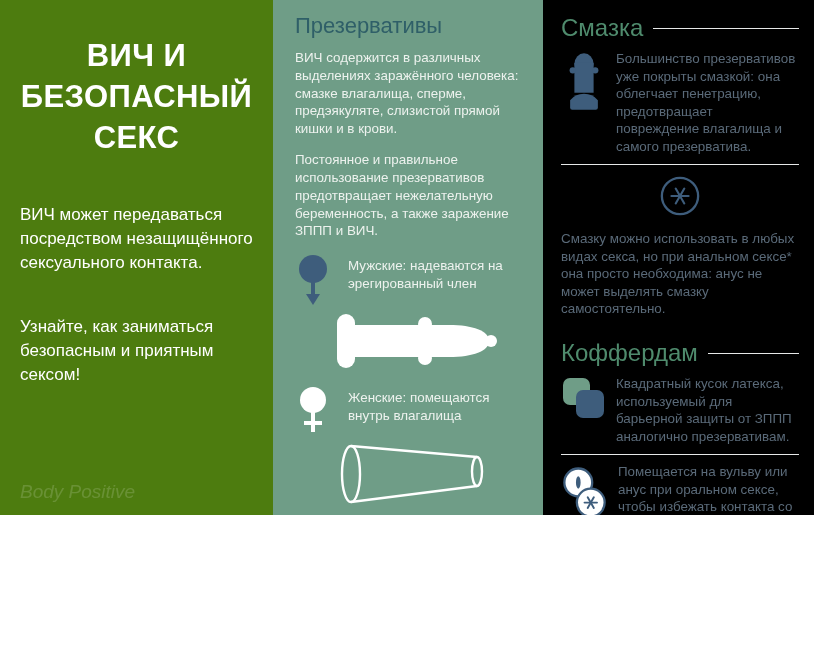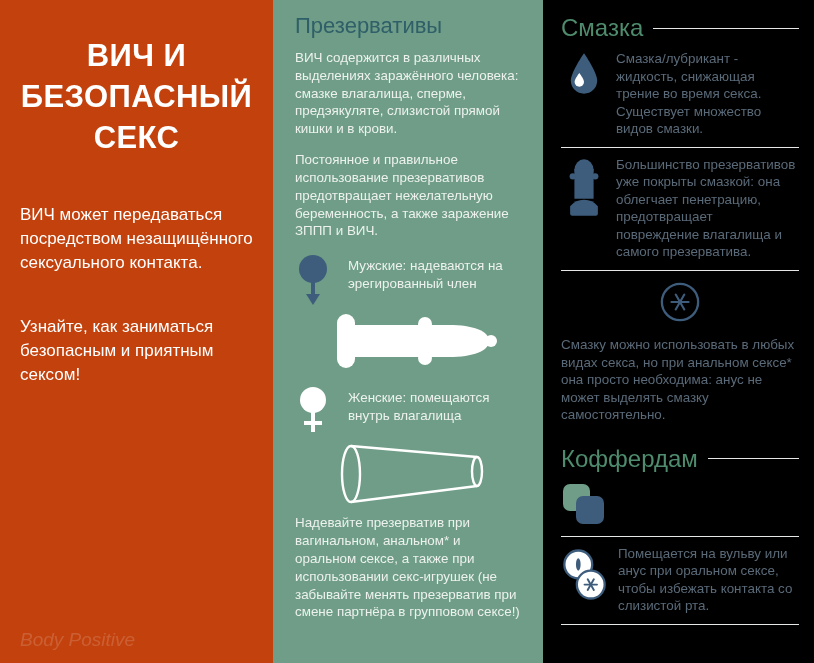--- a/index.html
+++ b/index.html
@@ -1,23 +1,23 @@
 <!DOCTYPE html>
 <html><head>
 <meta charset="utf-8">
 <style>
   html,body{margin:0;padding:0;background:#fff;}
   .poster{
     width:814px;height:663px;display:flex;overflow:hidden;
     font-family:"Liberation Sans", sans-serif;
   }
-  .col{box-sizing:border-box;height:663px;overflow:hidden;position:relative;}
+  .col{box-sizing:border-box;height:515px;overflow:hidden;position:relative;}
 
   
-  .col-left{width:273px;background:#c2410c;color:#ffffff;padding:24px 20px;}
+  .col-left{width:273px;background:#4d7c0f;color:#ffffff;padding:24px 20px;}
   .col-left h1{
     margin:12px 0 0;text-align:center;font-size:31px;line-height:1.32;
     font-weight:bold;letter-spacing:.4px;
   }
   .col-left p{font-size:17px;line-height:1.42;margin:0;}
   .intro-1{margin-top:44px !important;}
   .intro-2{margin-top:40px !important;}
   .watermark{
     position:absolute;left:20px;bottom:12px;font-size:19px;font-style:italic;
     color:rgba(255,255,255,0.16);
@@ -111,29 +111,20 @@
         </g>
       </svg>
     </div>
 
     <p class="body">Надевайте презерватив при вагинальном, анальном* и оральном сексе, а также при использовании секс-игрушек (не забывайте менять презерватив при смене партнёра в групповом сексе!)</p>
   </section>
 
   <section class="col col-right">
     <h2>Смазка</h2>
 
-    <div class="item">
-      <span class="ic">
-        <svg width="32" height="42" viewBox="0 0 34 44">
-          <path d="M17 1 C17 1 3 21 3 30 a14 14 0 0 0 28 0 C31 21 17 1 17 1 Z" fill="#3e5d7c"></path>
-          <path d="M12 22 C12 22 7 28.5 7 31.5 a5 5 0 0 0 10 0 C17 28.5 12 22 12 22 Z" fill="#ffffff"></path>
-        </svg>
-      </span>
-      <span class="txt">Смазка/лубрикант - жидкость, снижающая трение во время секса. Существует множество видов смазки.</span>
-    </div>
 
     <div class="item">
       <span class="ic">
         <svg width="32" height="58" viewBox="0 0 30 54">
           <g fill="#3e5d7c">
             <ellipse cx="15" cy="11" rx="9" ry="10"></ellipse>
             <rect x="6" y="10" width="18" height="28"></rect>
             <circle cx="4.5" cy="17" r="3"></circle>
             <circle cx="25.5" cy="17" r="3"></circle>
             <path d="M2 52 v-7 q5-6 13-6 t13 6 v7 a2 2 0 0 1 -2 2 H4 a2 2 0 0 1 -2 -2 Z"></path>
@@ -160,20 +151,21 @@
 
     <h2 class="dam-head">Коффердам</h2>
 
     <div class="item">
       <span class="ic">
         <svg width="44" height="44" viewBox="0 0 44 44">
           <rect x="1" y="1" width="27" height="27" rx="7" fill="#6f9d87"></rect>
           <rect x="14" y="13" width="28" height="28" rx="7" fill="#3e5d7c"></rect>
         </svg>
       </span>
+      <span class="txt">Квадратный кусок латекса, используемый для барьерной защиты от ЗППП аналогично презервативам.</span>
     </div>
 
     <div class="item">
       <span class="ic">
         <svg width="48" height="56" viewBox="0 0 50 56">
           <circle cx="18" cy="17" r="14.5" fill="#ffffff" stroke="#3e5d7c" stroke-width="2.4"></circle>
           <ellipse cx="18" cy="17" rx="2.4" ry="6.5" fill="#3e5d7c"></ellipse>
           <circle cx="31" cy="38" r="14.5" fill="#ffffff" stroke="#3e5d7c" stroke-width="2.4"></circle>
           <g stroke="#3e5d7c" stroke-width="2" stroke-linecap="round">
             <line x1="24.5" y1="38" x2="37.5" y2="38"></line>

